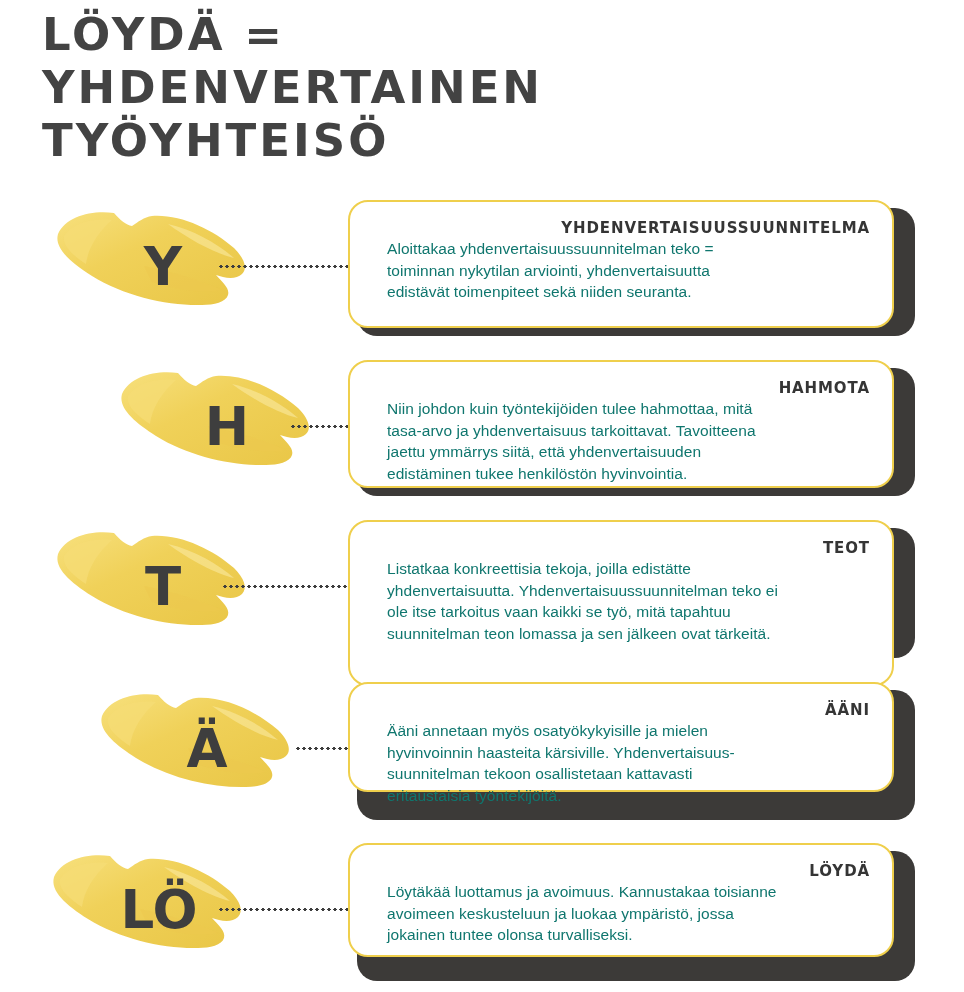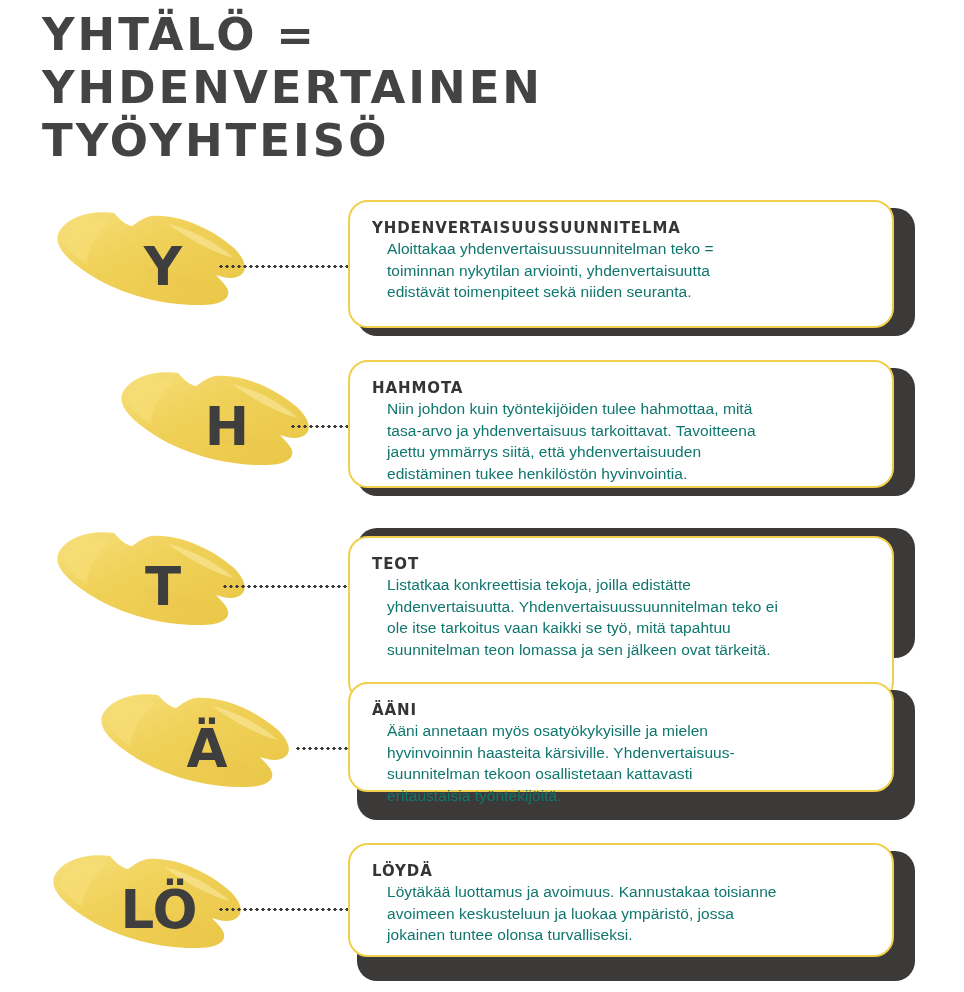--- a/index.html
+++ b/index.html
@@ -111,36 +111,37 @@
     box-sizing: border-box;
     padding: 17px 22px 12px 22px;
   }
   .card-heading {
     font-family: "DejaVu Sans", sans-serif;
     font-weight: 700;
     font-size: 15px;
     letter-spacing: 0.9px;
     color: #353535;
     margin: 0 0 1px 0;
+    text-align: right;
   }
   .card-body {
     font-family: "Liberation Sans", sans-serif;
     font-weight: 400;
     font-size: 15.5px;
     line-height: 21.5px;
     letter-spacing: 0.05px;
     color: #0f766e;
     margin: 0 0 0 15px;
     white-space: pre-line;
   }
 </style>
 </head>
 <body>
 
-<div id="page-title">YHTÄLÖ =
+<div id="page-title">LÖYDÄ =
 YHDENVERTAINEN
 TYÖYHTEISÖ</div>
 
 <div class="row" id="row-0" style="top:196px;height:140px;">
   <div class="brush-wrap" style="left:48px;">
     <svg viewBox="0 0 230 140" xmlns="http://www.w3.org/2000/svg" aria-hidden="true">
       <defs>
         <linearGradient id="bg0" x1="0" y1="0" x2="1" y2="1">
           <stop offset="0%" stop-color="#f7e07d"></stop>
           <stop offset="40%" stop-color="#f0d159"></stop>
@@ -222,21 +223,21 @@
       <path d="M96,70 C124,76 152,84 174,94 C156,98 128,94 104,86 Z" fill="#ecc94e" opacity="0.55"></path>
       <path d="M120,28 C146,34 170,48 186,62 C168,58 142,44 120,28 Z" fill="#faeaa0" opacity="0.6"></path>
     </svg>
     <div class="brush-letter" style="padding-left:0px;">T</div>
   </div>
   <div class="connector" style="left:222px;top:64px;width:136px;">
     <span class="dots"></span>
     <span class="endpoint"></span>
   </div>
   <div class="card-shadow" style="top:12px;height:130px;"></div>
-  <div class="card" style="top:20px;height:166px;">
+  <div class="card" style="top:4px;height:166px;">
     <div class="card-heading">TEOT</div>
     <div class="card-body">Listatkaa konkreettisia tekoja, joilla edistätte
 yhdenvertaisuutta. Yhdenvertaisuussuunnitelman teko ei
 ole itse tarkoitus vaan kaikki se työ, mitä tapahtuu
 suunnitelman teon lomassa ja sen jälkeen ovat tärkeitä.</div>
   </div>
 </div>
 
 <div class="row" id="row-3" style="top:678px;height:142px;">
   <div class="brush-wrap" style="left:92px;">

